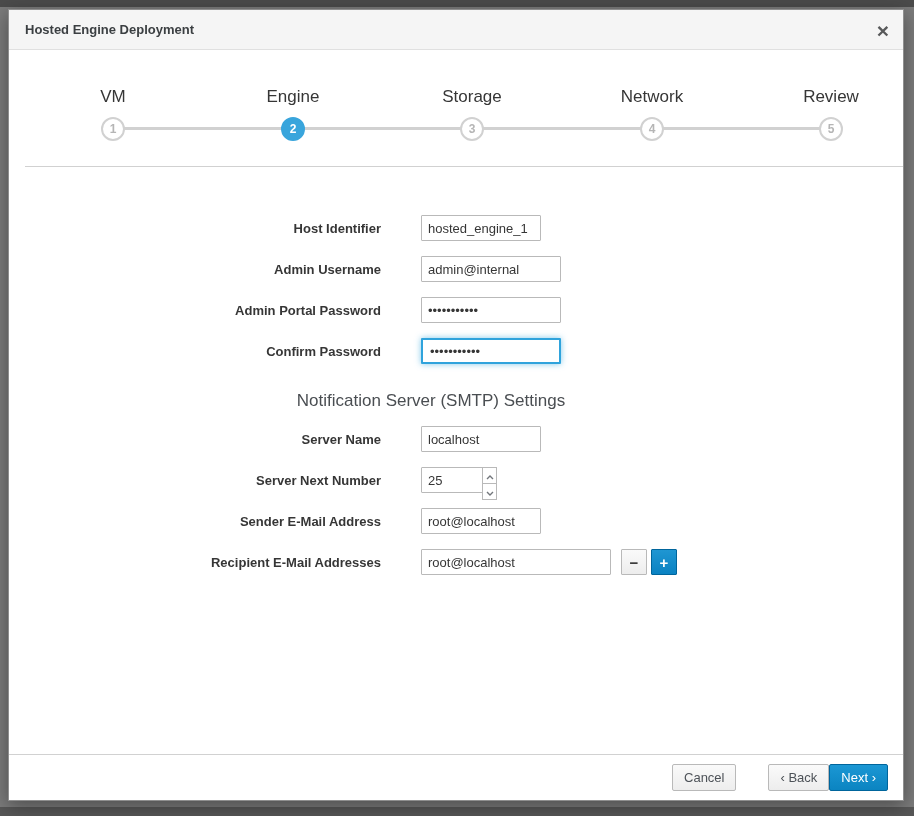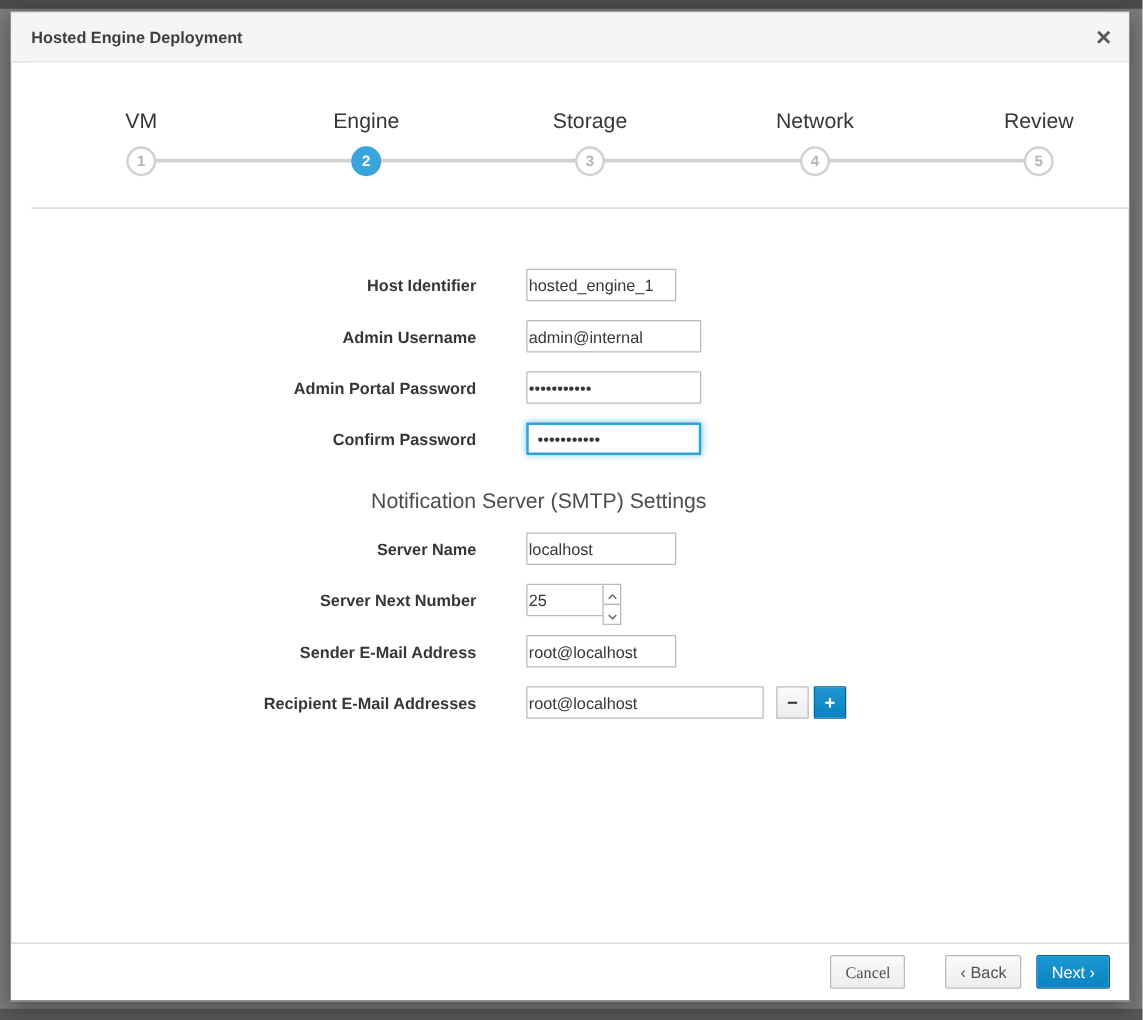--- a/index.html
+++ b/index.html
@@ -45,21 +45,21 @@
   }
   .step.active .step-circle { background:#39a5dc; border-color:#39a5dc; color:#fff; }
 
   
   .content { position:relative; padding-top:48px; }
   .frow { display:flex; align-items:center; height:26px; margin-bottom:15px; }
   .flabel { width:372px; flex:none; text-align:right; font-size:13px; font-weight:700; color:#363636; }
   .fgap { width:40px; flex:none; }
   input.txt {
     height:26px; border:1px solid #b9b9b9; border-radius:1px;
-    padding:0 1px; font-size:13px; color:#363636; background:#fff;
+    padding:0 6px; font-size:13px; color:#363636; background:#fff;
     font-family:inherit; outline:none;
   }
   .w120 { width:120px; } .w140 { width:140px; } .w190 { width:190px; } .w62 { width:62px; }
   input.focused {
     border:2px solid #2fa3dc; padding:0 7px;
     box-shadow:0 0 6px rgba(47,163,220,.6);
   }
   .smtp-heading {
     margin:26px 0 14px 192px; width:460px; text-align:center;
     font-size:17px; color:#4a4e52; height:22px; line-height:22px;
@@ -85,22 +85,22 @@
   
   .footer {
     position:absolute; left:0; right:0; bottom:0; height:46px;
     border-top:1px solid #d1d1d1; background:#fff;
     display:flex; align-items:center; justify-content:flex-end; padding-right:15px;
   }
   .btn {
     font-size:13px; padding:4px 11px; border-radius:2px; cursor:pointer; font-family:inherit; line-height:17px;
   }
   .btn-default { background:linear-gradient(#fafafa,#ededed); border:1px solid #b9b9b9; color:#4d5258; }
-  .btn-primary { background:linear-gradient(#1b97d4,#0b84c1); border:1px solid #00659c; color:#fff;margin-left:12px; }
-  .btn-cancel { margin-right:32px;font-family:Liberation Serif, serif; }
+  .btn-primary { background:linear-gradient(#1b97d4,#0b84c1); border:1px solid #00659c; color:#fff; }
+  .btn-cancel { margin-right:32px; }
   .btn-back { }
 </style>
 </head>
 <body>
 
 <div class="top-band"></div>
 <div class="bottom-band"></div>
 
 <div class="dialog">
 

